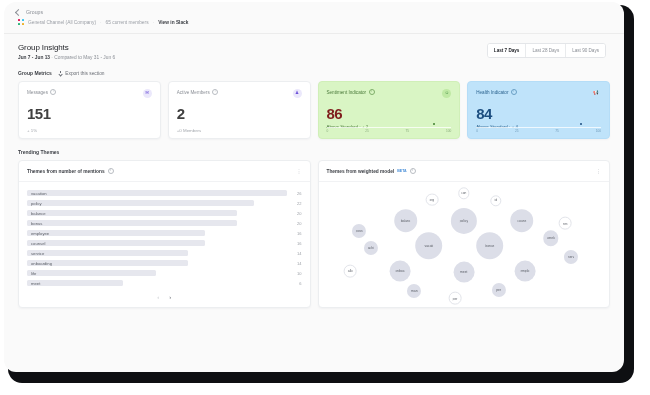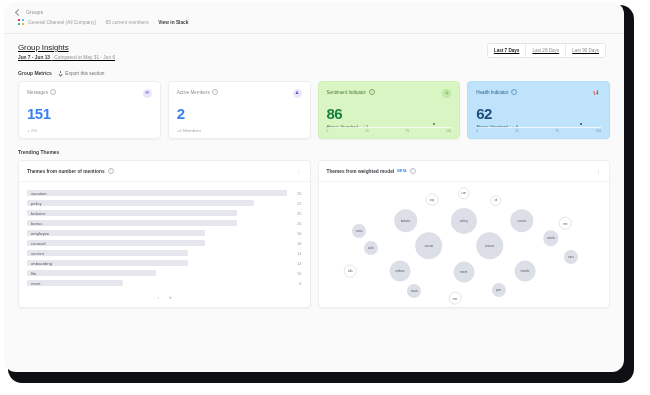--- a/index.html
+++ b/index.html
@@ -99,21 +99,20 @@
   .sm3 { left:0; bottom:0; background:#2eb67d; }
   .sm4 { right:0; bottom:0; background:#ecb22e; }
   .meta-sep { color:#c8cbd0; }
   .view-slack { color:#3b3e44; font-weight:bold; cursor:pointer; }
   .divider { height:1px; background:#ececec; margin: 8px 0 0 0; }
 
   
   .insights-row {
     display:flex; align-items:flex-start; justify-content:space-between;
     padding: 9px 18px 0 14px;
-    text-decoration: underline;
   }
   .insights-title { font-size: 8px; color:#24262b; letter-spacing:-0.1px; }
   .insights-sub { font-size: 4.8px; color:#8b8f96; margin-top: 3px; }
   .insights-sub b { color:#3b3e44; }
   .range-group { display:flex; border-radius:3px; overflow:hidden;
     border:1px solid #e4e6e9; background:#fff; }
   .range-btn {
     font-size: 4.6px; padding: 4px 6px; color:#8b8f96;
     background:#fff; border:none; cursor:pointer;
     border-right:1px solid #e9ebed;
@@ -158,24 +157,24 @@
   .card.green .info-dot { border-color:#7fae6a; color:#7fae6a; }
   .card.blue .info-dot { border-color:#6aa0c5; color:#6aa0c5; }
   .card-icon {
     width:9px; height:9px; border-radius:50%;
     background:#ebe8fb; display:flex; align-items:center; justify-content:center;
   }
   .card.green .card-icon { background:#bfe9a4; }
   .card.blue .card-icon { background:transparent; }
   .glyph { font-size:4.5px; line-height:1; }
   .card-value {
-    font-size:15px; font-weight:bold; color:#3b82f6;
+    font-size:15px; font-weight:bold; color:#404040;
     margin-top: 7px; letter-spacing:-0.5px;
   }
-  .card.green .card-value { color:#15803d; }
+  .card.green .card-value { color:#7f1d1d; }
   .card.blue .card-value { color:#1c4e80; }
   .card-delta { font-size:4.4px; color:#a3a7ad; margin-top: 6px; }
   .card.green .card-delta { color:#4a7a3a; margin-top: 2px; }
   .card.blue .card-delta { color:#2c6490; margin-top: 2px; }
   .scale { position:absolute; left:8px; right:8px; bottom:5px; }
   .scale-line { height:0.7px; background:rgba(255,255,255,.75); position:relative; }
   .scale-dot {
     position:absolute; top:-3.5px; width:2px; height:2px; border-radius:50%;
     background:#3e7f2e; transform:translateX(-50%);
   }
@@ -340,21 +339,21 @@
       <div class="card blue">
         <div class="card-head">
           <span class="card-label">
             <span>Health Indicator</span>
             <span class="info-dot">i</span>
           </span>
           <span class="card-icon">
             <span class="glyph" style="color:#1c4e80">📢</span>
           </span>
         </div>
-        <div class="card-value">62</div>
+        <div class="card-value">84</div>
         <div class="card-delta">Above Standard · + 4</div>
         <div class="scale">
           <div class="scale-line">
             <span class="scale-dot" id="health-dot" style="left: 84%;"></span>
           </div>
           <div class="scale-ticks">
             <span>0</span>
             <span>25</span>
             <span>75</span>
             <span>100</span>

